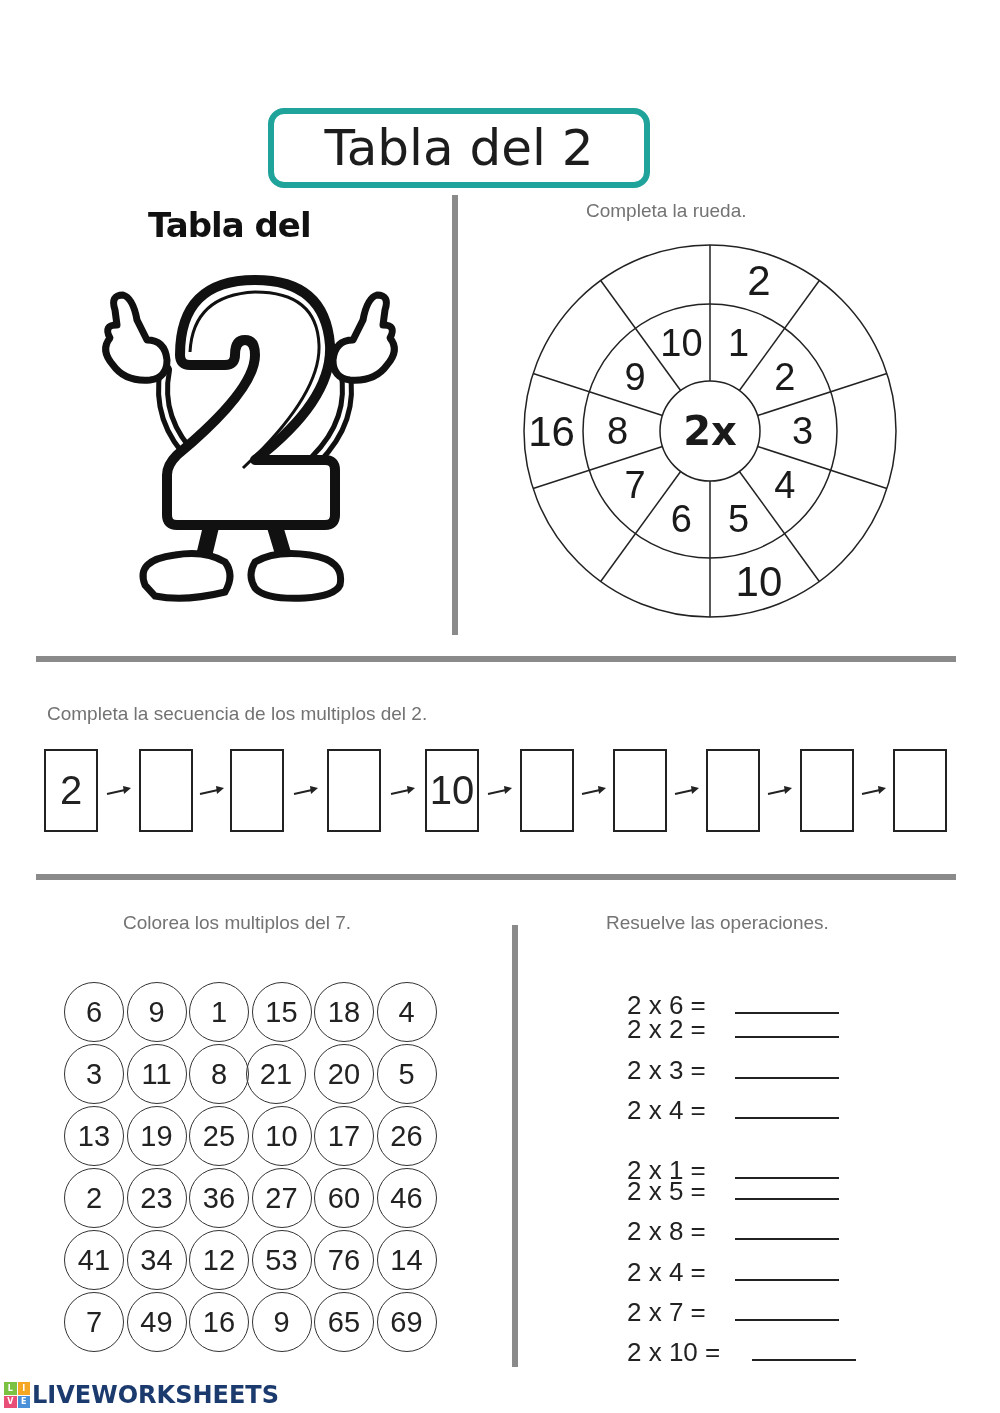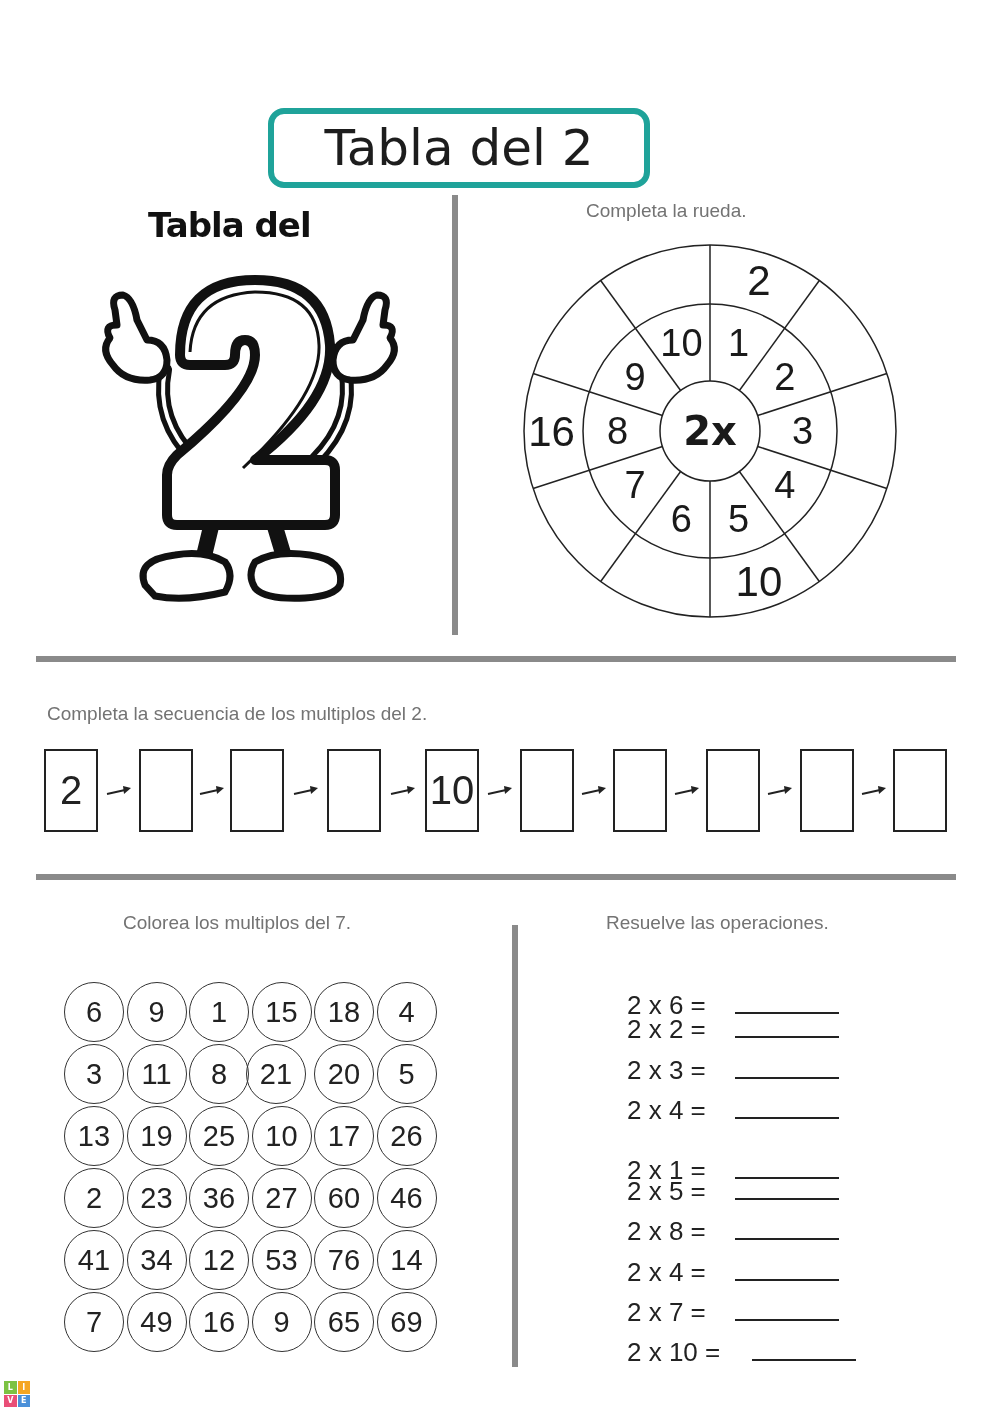--- a/index.html
+++ b/index.html
@@ -254,13 +254,14 @@
     </div>
   </div>
 
 <div class="logo">
   <div class="logo-grid" id="logo-grid">
       <span style="background: rgb(124, 194, 66);">L</span>
       <span style="background: rgb(245, 166, 35);">I</span>
       <span style="background: rgb(233, 78, 119);">V</span>
       <span style="background: rgb(74, 144, 217);">E</span>
     </div>
+  <span class="logo-text" style="color: rgb(27, 59, 111);">LIVEWORKSHEETS</span>
 </div>
 
 </body></html>

